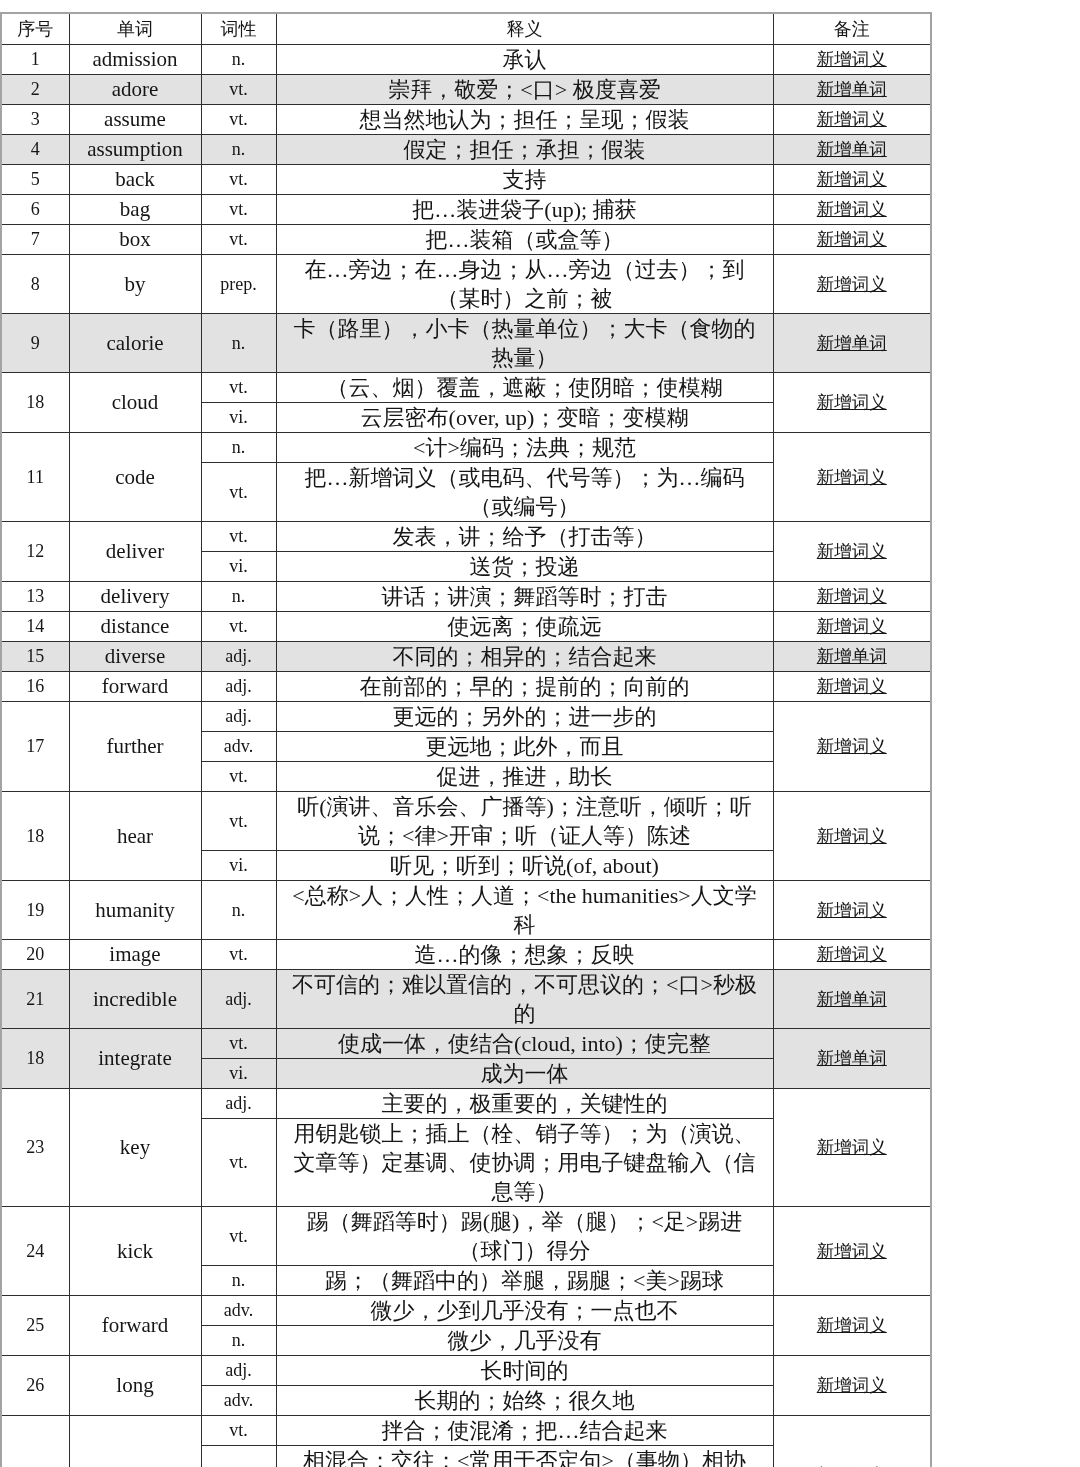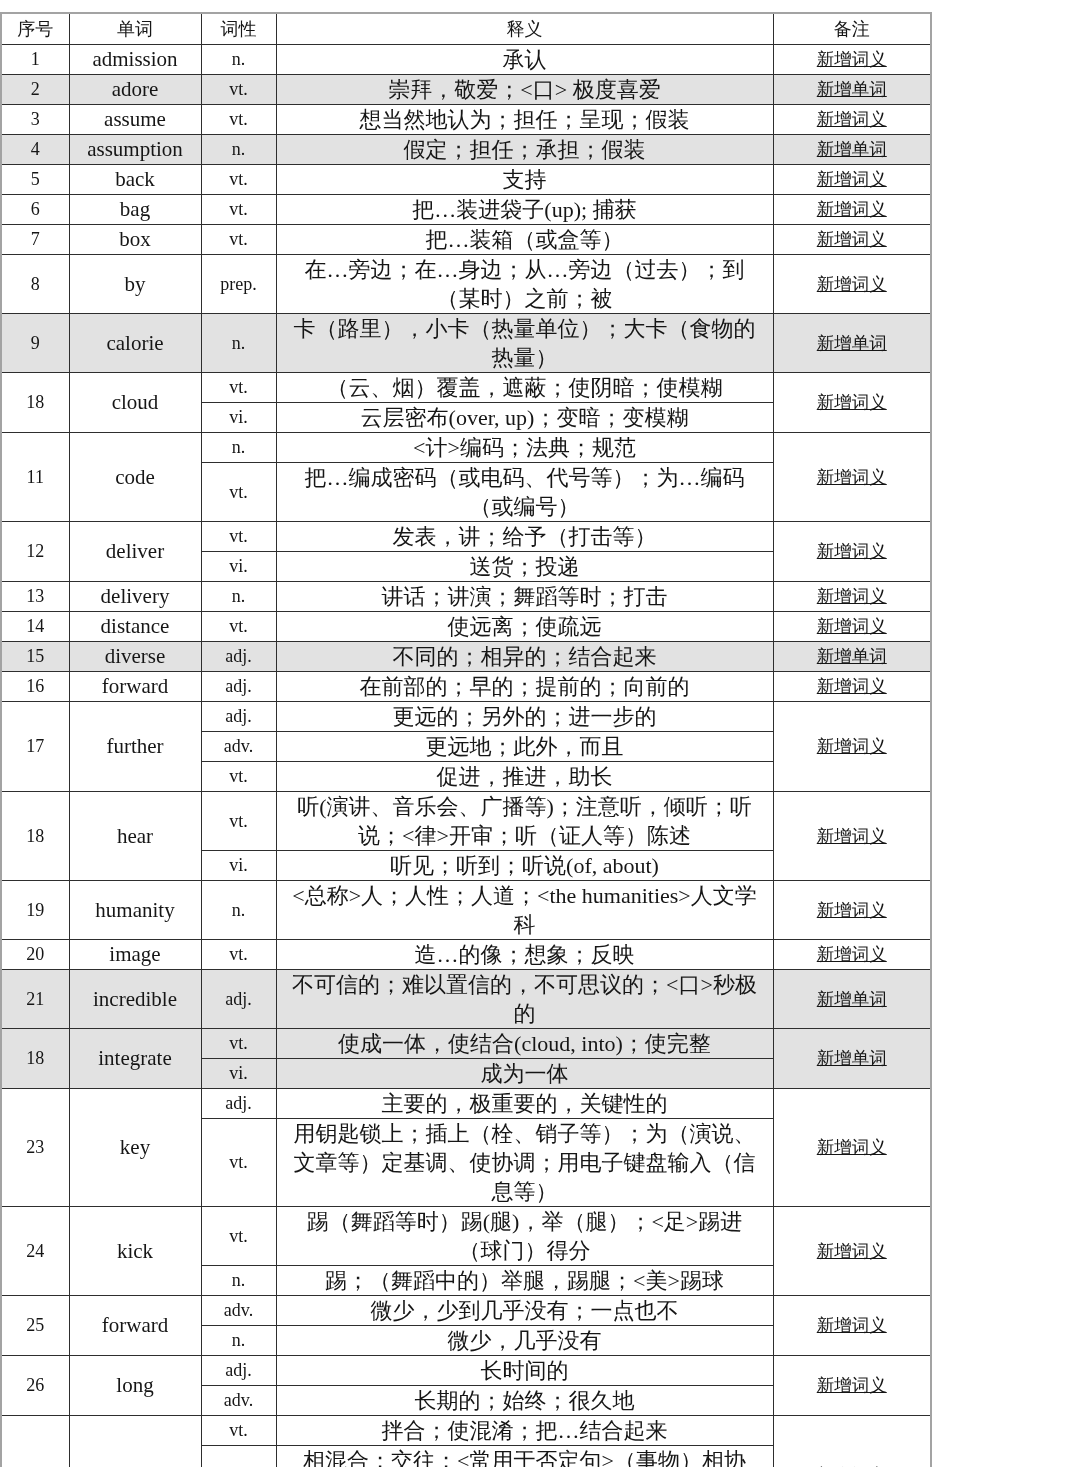--- a/index.html
+++ b/index.html
@@ -156,21 +156,21 @@
         </tr>
         <tr>
           <td rowspan="2" class="c no">11</td>
           <td rowspan="2" class="c word">code</td>
           <td class="c pos">n.</td>
           <td class="def">&lt;计&gt;编码；法典；规范</td>
           <td rowspan="2" class="c remark">新增词义</td>
         </tr>
         <tr>
           <td class="c pos">vt.</td>
-          <td class="def">把…编成密码（或电码、代号等）；为…编码（或编号）</td>
+          <td class="def">把…新增词义（或电码、代号等）；为…编码（或编号）</td>
         </tr>
         <tr>
           <td rowspan="2" class="c no">12</td>
           <td rowspan="2" class="c word">deliver</td>
           <td class="c pos">vt.</td>
           <td class="def">发表，讲；给予（打击等）</td>
           <td rowspan="2" class="c remark">新增词义</td>
         </tr>
         <tr>
           <td class="c pos">vi.</td>

